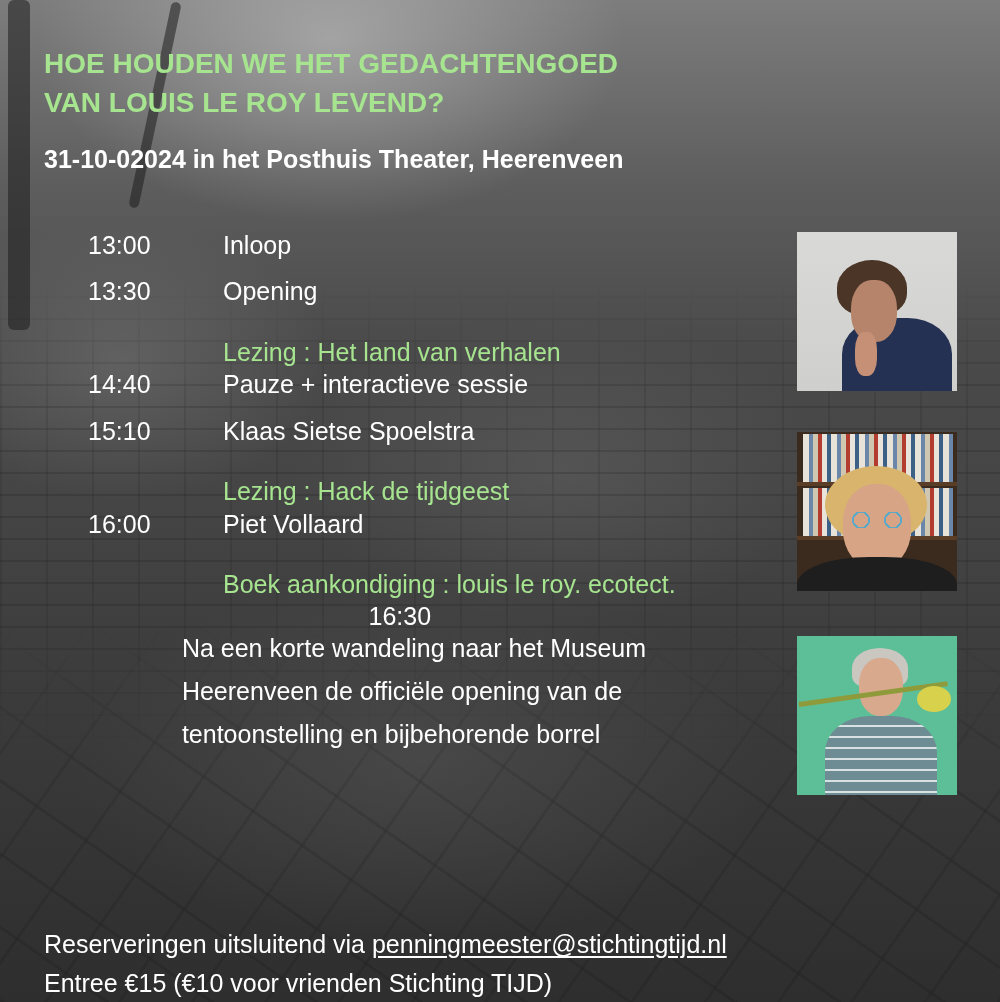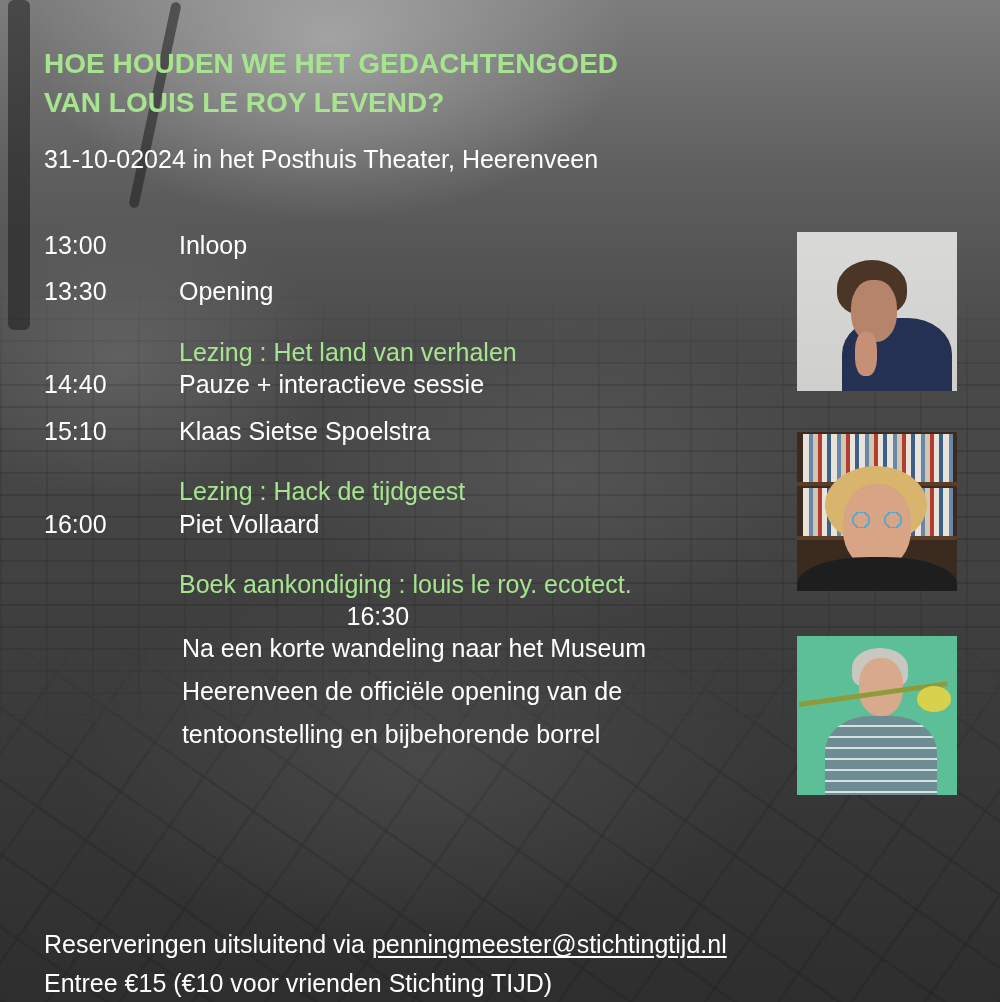--- a/index.html
+++ b/index.html
@@ -37,26 +37,26 @@
   .tree {
     position: absolute; background: rgba(30,30,30,0.55); border-radius: 6px;
   }
   .headline {
     position: absolute; left: 44px; top: 44px; margin: 0;
     font-family: "Liberation Sans", sans-serif; font-weight: bold;
     font-size: 28px; line-height: 39px; color: #a6e48f; letter-spacing: 0px;
   }
   .subtitle {
     position: absolute; left: 44px; top: 145px; margin: 0;
-    font-size: 25px; color: #ffffff;
+    font-size: 25px; color: #ffffff; font-weight: bold;
   }
   .schedule { position: absolute; left: 44px; top: 222px; width: 740px; }
   .row { display: flex; height: 46.5px; align-items: center; }
   .row.multi { height: auto; align-items: center; flex-direction: column; }
-  .time { width: 135px; font-size: 25px; color: #ffffff; flex: none; }
+  .time { width: 135px; font-size: 25px; color: #ffffff; flex: none; margin-left: 44px; }
   .desc { font-size: 25px; color: #ffffff; }
   .desc.green { color: #a6e48f; margin-top: 28px; }
   .desc.multi { line-height: 43px; margin-top: -4px; }
   .photo {
     position: absolute; left: 797px; width: 160px; height: 159px; overflow: hidden;
   }
   
   .p1 { top: 232px; background: linear-gradient(180deg, #d9dad8 0%, #cfd0ce 100%); }
   .p1 .hair { position:absolute; left:40px; top:28px; width:70px; height:56px; border-radius:50% 50% 40% 40%; background:#4a3527; }
   .p1 .face { position:absolute; left:54px; top:48px; width:46px; height:62px; border-radius:45%; background:#b5846a; }

